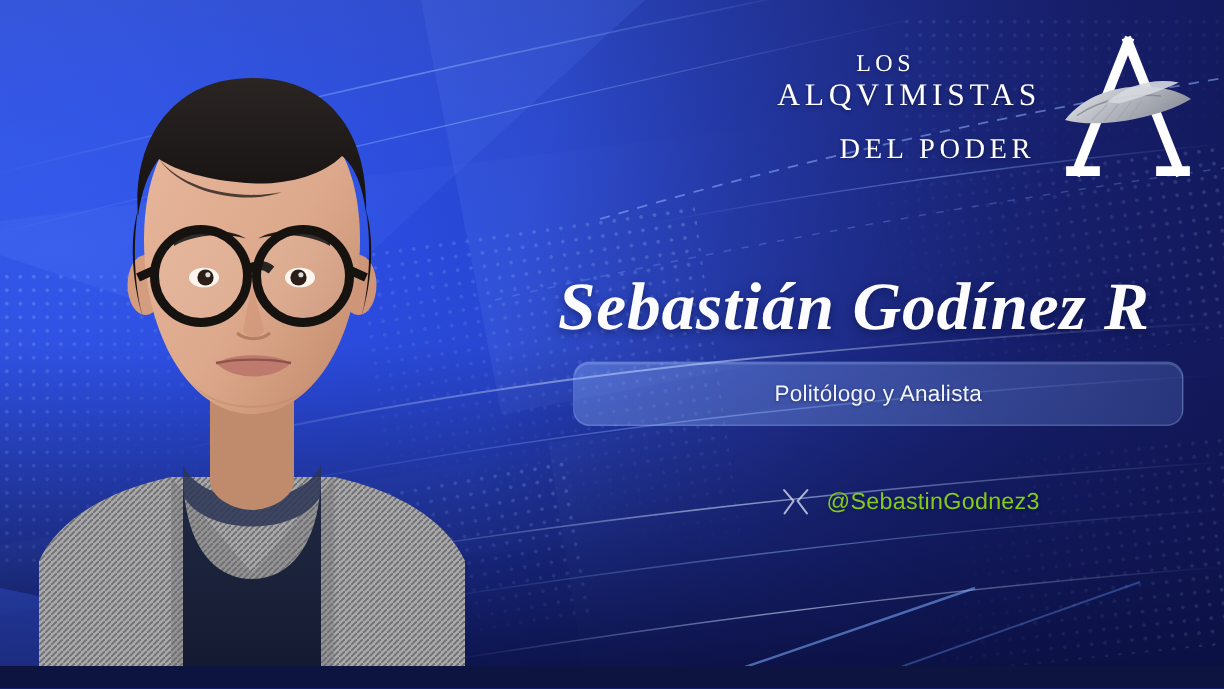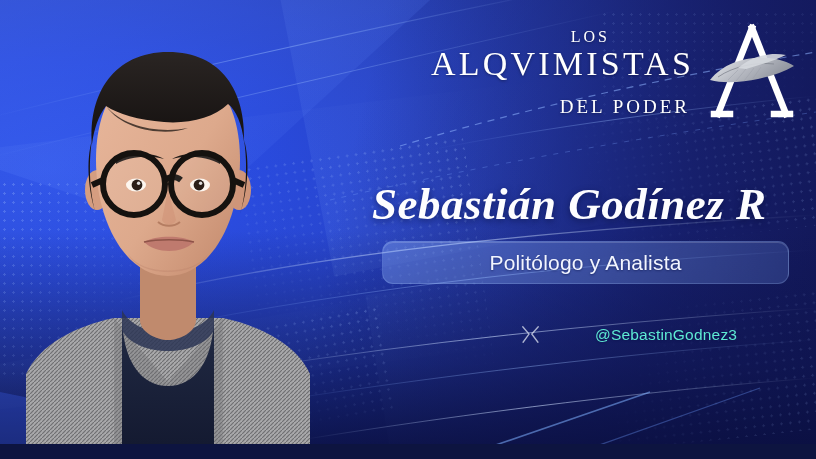--- a/index.html
+++ b/index.html
@@ -85,21 +85,21 @@
     position:absolute;right:16px;top:22px;
     display:flex;align-items:center;gap:10px;
   }
   .logo-words{
     display:flex;flex-direction:column;align-items:flex-end;
     line-height:1;color:#ffffff;
     font-family:"Liberation Serif", serif;
     text-shadow:0 1px 3px rgba(0,0,0,.35);
   }
   .logo-los{font-size:16px;letter-spacing:3px;margin-right:84px;margin-bottom:2px;}
-  .logo-main{font-size:34px;letter-spacing:3.2px;text-align:center;}
+  .logo-main{font-size:21px;letter-spacing:3.2px;text-align:center;}
   .logo-sub{font-size:19px;letter-spacing:3px;margin-top:16px;margin-right:4px;}
   .logo-mark{width:96px;height:100px;flex:0 0 auto;}
 
   
   .name{
     position:absolute;left:372px;top:178px;
     font-family:"Liberation Serif", serif;
     font-style:italic;
     font-size:45px;
     color:#fdfdff;
@@ -113,34 +113,33 @@
   .role-bar{
     position:absolute;left:382px;top:241px;width:407px;height:43px;
     border-radius:11px;
     background:linear-gradient(100deg, rgba(150,185,255,.34) 0%, rgba(135,172,250,.30) 55%, rgba(120,158,245,.22) 100%);
     border:1px solid rgba(175,205,255,.22);
     box-shadow:inset 0 1px 0 rgba(255,255,255,.16);
     display:flex;align-items:center;justify-content:center;
     overflow:hidden;
   }
   .role-bar .role-text{
-    font-size:21px;color:#f2f5ff;letter-spacing:.2px;
+    font-size:15px;color:#f2f5ff;letter-spacing:.2px;
     text-shadow:0 1px 2px rgba(10,18,70,.5);
   }
 
   
   .social{
     position:absolute;left:521px;top:325px;
     display:flex;align-items:center;gap:11px;
   }
   .social .x-icon{width:19px;height:19px;display:block;opacity:.78;}
   .social .handle{
-    font-size:15.5px;color:#5eead4;letter-spacing:.2px;
+    font-size:15.5px;color:#84cc16;letter-spacing:.2px;
     text-shadow:0 1px 2px rgba(10,18,70,.5);
-    margin-left:44px;
   }
 
   
   .website{
     position:absolute;left:471px;top:405px;
     font-size:14.5px;color:#ffffff;letter-spacing:.45px;
     text-shadow:0 1px 3px rgba(8,14,60,.6);
   }
 </style>
 </head>

